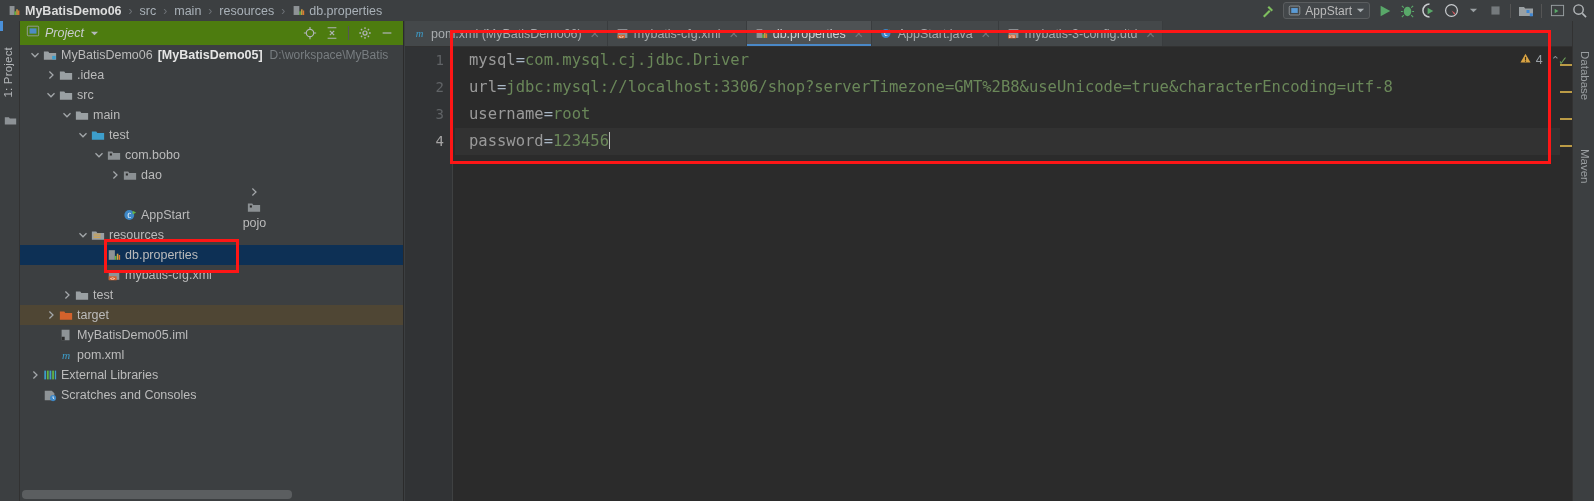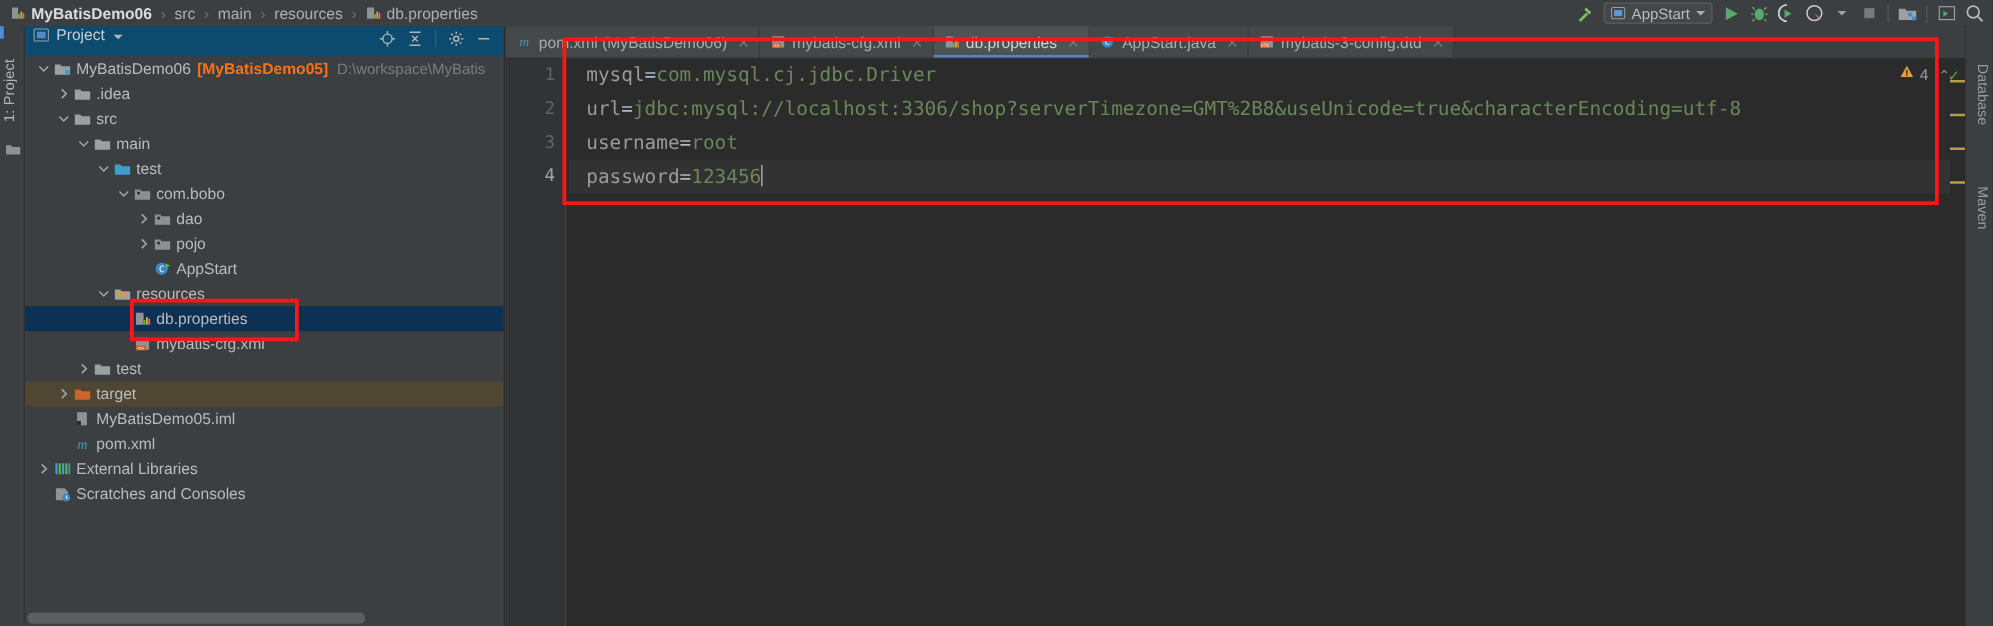--- a/index.html
+++ b/index.html
@@ -55,39 +55,40 @@
     font-size: 11.5px; color: #b4b7ba; white-space: nowrap; letter-spacing: .2px;
   }
   .vicon { position: absolute; left: 4px; top: 92px; }
 
   
   .project-panel {
     position: absolute; left: 20px; top: 21px; width: 384px; height: 480px;
     background: #3c3f41; border-right: 1px solid #2b2b2b;
   }
   .panel-header {
-    height: 24px; display: flex; align-items: flex-start; padding: 0 6px;
-    background: #0c4a6e;
+    height: 24px; display: flex; align-items: center; padding: 0 6px;
+    background: #4d7c0f;
+    font-style: italic;
   }
   .panel-title { font-size: 12.5px; color: #c9ccd0; margin-left: 5px; }
   .panel-header-icons { margin-left: auto; display: flex; align-items: center; gap: 2px; }
   .ph-ico { width: 20px; height: 20px; display: flex; align-items: center; justify-content: center; }
 
   .tree { position: absolute; top: 24px; left: 0; right: 0; bottom: 16px; overflow: hidden; }
   .tree-row {
     height: 20px; display: flex; align-items: center; font-size: 12.5px;
     color: #bbbbbb; white-space: nowrap; padding-right: 4px;
   }
   .tree-row.sel { background: #0d3055; }
   .tree-row.target-hl { background: #4f4634; }
   .tw { width: 13px; display: flex; align-items: center; justify-content: center; flex: 0 0 13px; }
   .tw svg { display: block; }
   .t-ico { width: 18px; display: flex; align-items: center; justify-content: center; flex: 0 0 18px; }
   .t-label { margin-left: 2px; }
-  .t-label.bold { font-weight: bold; color: #f97316; }
+  .t-label.bold { font-weight: bold; color: #e5e5e5; }
   .t-sub { color: #787d80; margin-left: 7px; font-size: 12px; }
 
   .hscroll {
     position: absolute; bottom: 2px; left: 2px; width: 270px; height: 9px;
     background: #5b5e60; border-radius: 4px;
   }
 
   
   .editor-area {
     position: absolute; left: 405px; top: 21px; right: 22px; bottom: 0;
@@ -424,21 +425,21 @@
             </svg>
           </span>
           <span class="t-ico">
             <svg width="14" height="14" viewBox="0 0 16 16">
               <path d="M1 4h5l1.2 1.6H15V13.5H1z" fill="#8b9093"></path>
               <rect x="3.2" y="6.2" width="2.4" height="2.4" fill="#2b2b2b"></rect>
             </svg>
           </span>
           <span class="t-label">dao</span>
         </div>
-        <div class="tree-row" style="padding-left: 88px;">
+        <div class="tree-row" style="padding-left: 88px; flex-direction: column;">
           <span class="tw">
             <svg width="10" height="10" viewBox="0 0 10 10">
               <path d="M3.4 1.5L7 5l-3.6 3.5" stroke="#a4a8ab" stroke-width="1.25" fill="none"></path>
             </svg>
           </span>
           <span class="t-ico">
             <svg width="14" height="14" viewBox="0 0 16 16">
               <path d="M1 4h5l1.2 1.6H15V13.5H1z" fill="#8b9093"></path>
               <rect x="3.2" y="6.2" width="2.4" height="2.4" fill="#2b2b2b"></rect>
             </svg>

